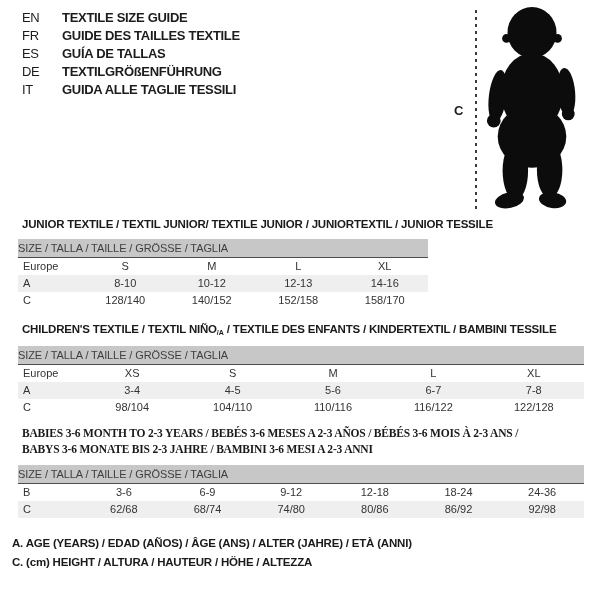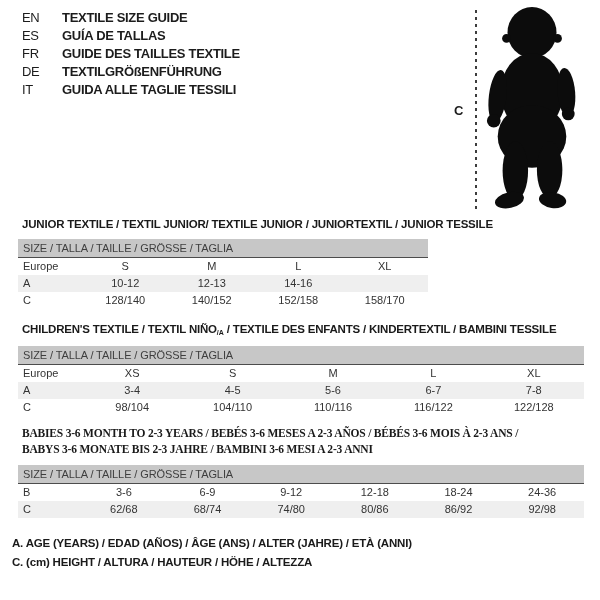--- a/index.html
+++ b/index.html
@@ -19,21 +19,21 @@
   .baby-svg{position:absolute;left:483px;top:5px;}
 
   
   .sec-title{position:absolute;left:22px;font-weight:bold;font-size:11.5px;
              letter-spacing:-0.2px;white-space:nowrap;line-height:16px;color:#1a1a1a;}
   .sub{font-size:7px;vertical-align:-2px;letter-spacing:0;}
 
   
   .size-table{position:absolute;left:18px;}
   .size-bar{height:18px;line-height:18px;background:#c7c7c7;border-bottom:1px solid #4c4c4c;
-            font-size:11px;color:#3e3e3e;padding-left:5px;letter-spacing:-0.1px;}
+            font-size:11px;color:#3e3e3e;letter-spacing:-0.1px;}
   .trow{display:grid;height:17px;line-height:17px;font-size:11px;color:#333333;}
   .cols4{grid-template-columns:64px repeat(4,1fr);}
   .cols5{grid-template-columns:64px repeat(5,1fr);}
   .cols6{grid-template-columns:64px repeat(6,1fr);}
   .trow .lbl{text-align:left;padding-left:5px;}
   .trow .val{text-align:center;}
   .alt{background:#efefef;}
 
   
   .footnotes{position:absolute;left:12px;top:534px;}
@@ -44,26 +44,26 @@
 <body>
 
 <div id="page">
 
   <div class="lang-block">
     <div class="lang-row">
       <span class="lang-code">EN</span>
       <span class="lang-title">TEXTILE SIZE GUIDE</span>
     </div>
     <div class="lang-row">
+      <span class="lang-code">FR</span>
+      <span class="lang-title">GUIDE DES TAILLES TEXTILE</span>
+    </div>
+    <div class="lang-row">
       <span class="lang-code">ES</span>
       <span class="lang-title">GUÍA DE TALLAS</span>
-    </div>
-    <div class="lang-row">
-      <span class="lang-code">FR</span>
-      <span class="lang-title">GUIDE DES TAILLES TEXTILE</span>
     </div>
     <div class="lang-row">
       <span class="lang-code">DE</span>
       <span class="lang-title">TEXTILGRÖßENFÜHRUNG</span>
     </div>
     <div class="lang-row">
       <span class="lang-code">IT</span>
       <span class="lang-title">GUIDA ALLE TAGLIE TESSILI</span>
     </div>
   </div>
@@ -91,20 +91,21 @@
     <div class="size-bar">SIZE / TALLA / TAILLE / GRÖSSE / TAGLIA</div>
     <div class="trow cols4">
       <span class="lbl">Europe</span>
       <span class="val">S</span>
       <span class="val">M</span>
       <span class="val">L</span>
       <span class="val">XL</span>
     </div>
     <div class="trow cols4 alt">
       <span class="lbl">A</span>
+      <span class="val">8-10</span>
       <span class="val">10-12</span>
       <span class="val">12-13</span>
       <span class="val">14-16</span>
     </div>
     <div class="trow cols4">
       <span class="lbl">C</span>
       <span class="val">128/140</span>
       <span class="val">140/152</span>
       <span class="val">152/158</span>
       <span class="val">158/170</span>

